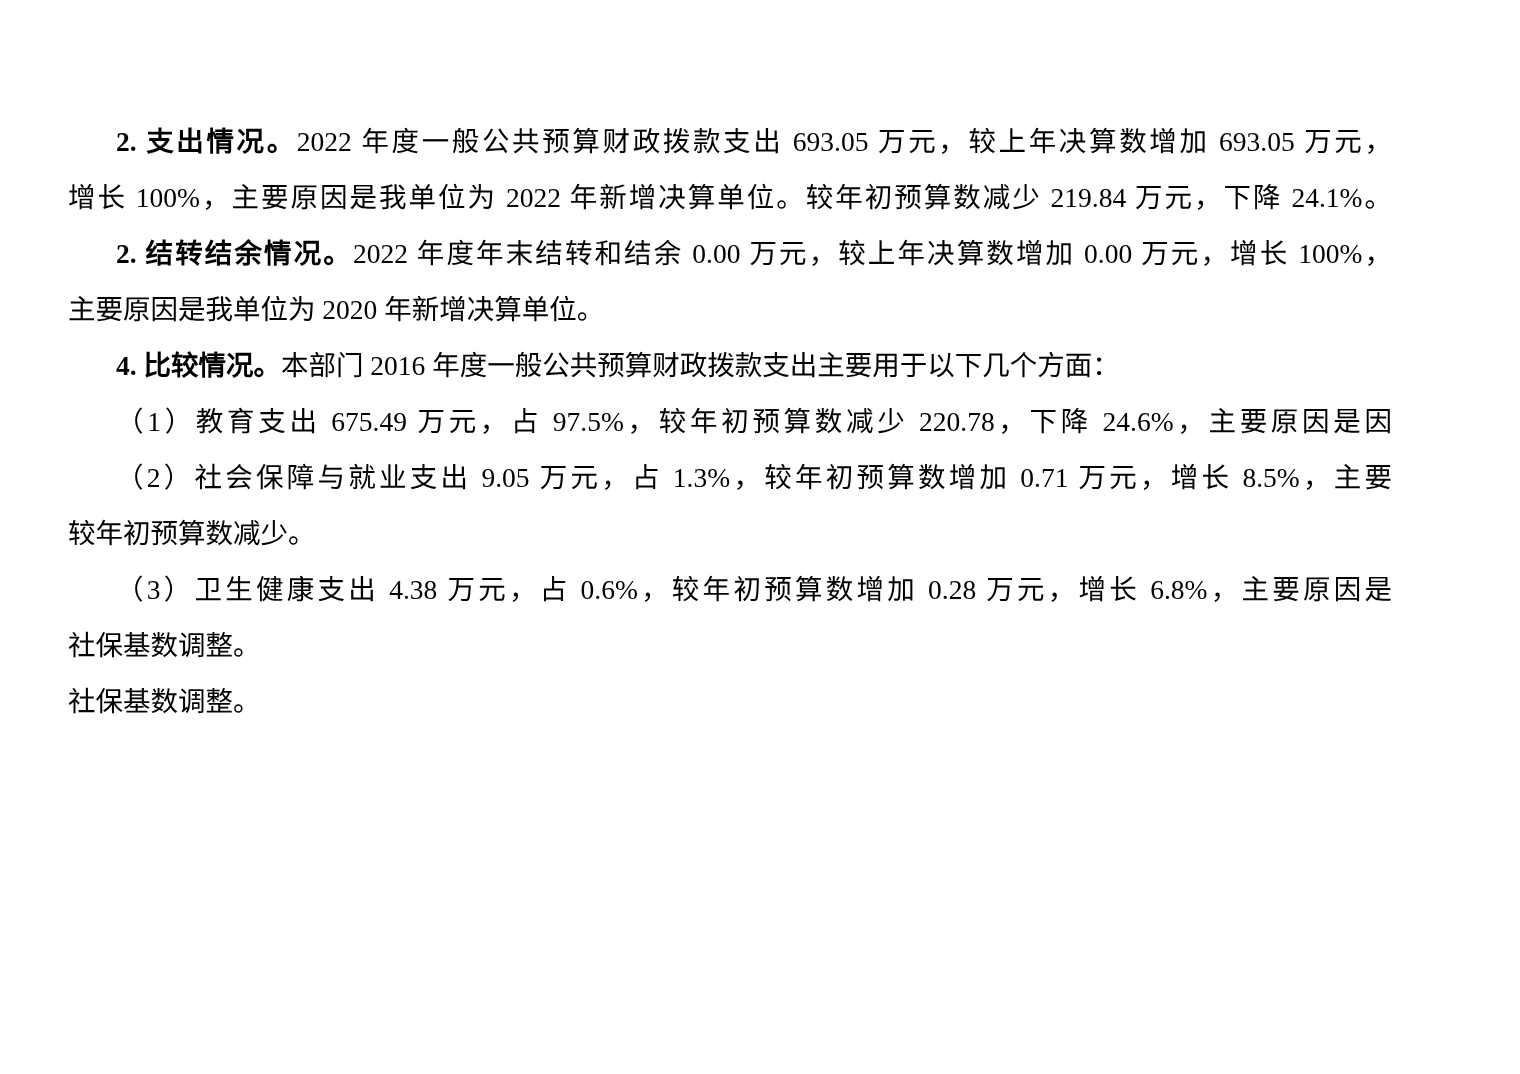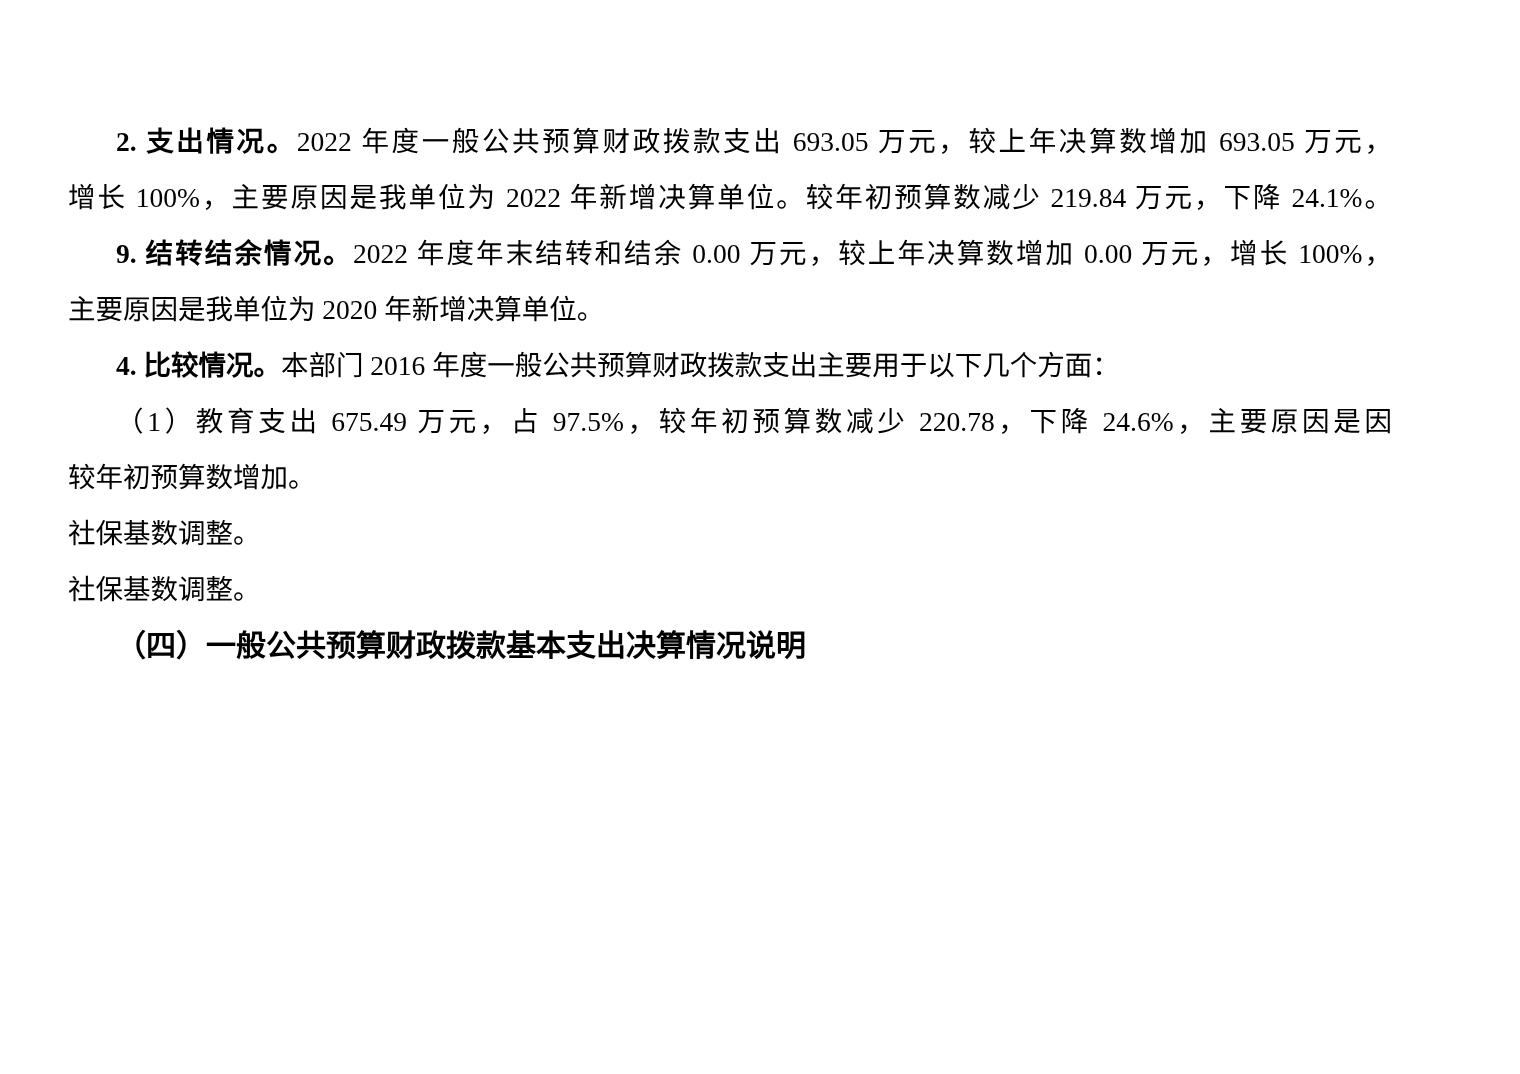--- a/index.html
+++ b/index.html
@@ -45,21 +45,22 @@
   .heading-line .bold {
     font-size: 30px;
   }
 </style>
 </head>
 <body>
 
 <main class="page">
     <div class="line j indent"><span class="bold">2. 支出情况。</span><span>2022 年度一般公共预算财政拨款支出 693.05 万元，较上年决算数增加 693.05 万元，</span></div>
     <div class="line j"><span>增长 100%，主要原因是我单位为 2022 年新增决算单位。较年初预算数减少 219.84 万元，下降 24.1%。</span></div>
-    <div class="line j indent"><span class="bold">9. 结转结余情况。</span><span>2022 年度年末结转和结余 0.00 万元，较上年决算数增加 0.00 万元，增长 100%，</span></div>
+    <div class="line j indent"><span class="bold">2. 结转结余情况。</span><span>2022 年度年末结转和结余 0.00 万元，较上年决算数增加 0.00 万元，增长 100%，</span></div>
     <div class="line"><span>主要原因是我单位为 2020 年新增决算单位。</span></div>
     <div class="line indent"><span class="bold">4. 比较情况。</span><span>本部门 2016 年度一般公共预算财政拨款支出主要用于以下几个方面：</span></div>
     <div class="line j indent"><span>（1）教育支出 675.49 万元，占 97.5%，较年初预算数减少 220.78，下降 24.6%，主要原因是因</span></div>
-    <div class="line"><span>较年初预算数增加。</span></div>
+    <div class="line j indent"><span>（2）社会保障与就业支出 9.05 万元，占 1.3%，较年初预算数增加 0.71 万元，增长 8.5%，主要</span></div>
+    <div class="line"><span>较年初预算数减少。</span></div>
+    <div class="line j indent"><span>（3）卫生健康支出 4.38 万元，占 0.6%，较年初预算数增加 0.28 万元，增长 6.8%，主要原因是</span></div>
     <div class="line"><span>社保基数调整。</span></div>
     <div class="line"><span>社保基数调整。</span></div>
-    <div class="line indent heading-line"><span class="bold">（四）一般公共预算财政拨款基本支出决算情况说明</span></div>
   </main>
 
 </body></html>

